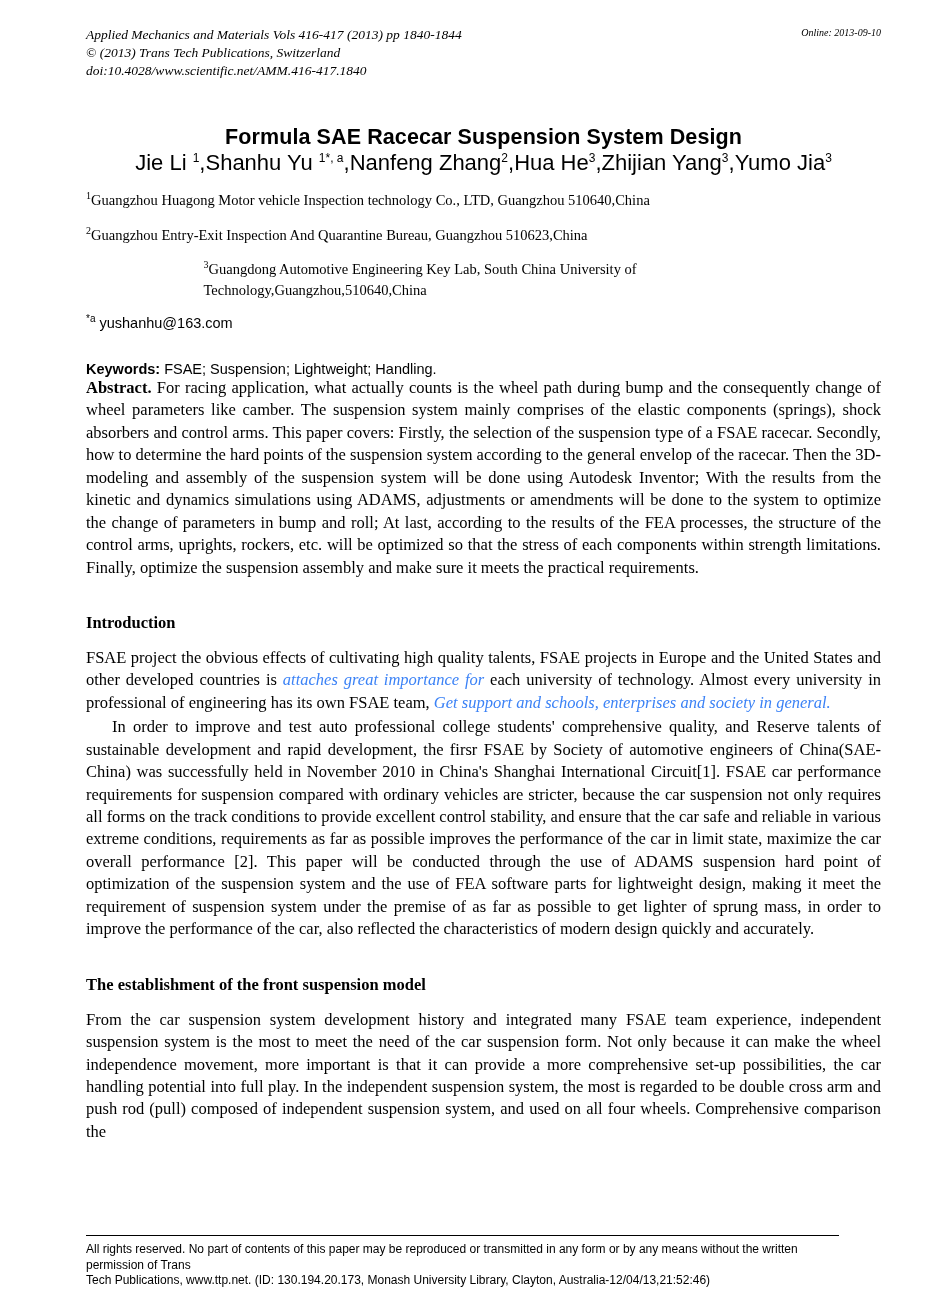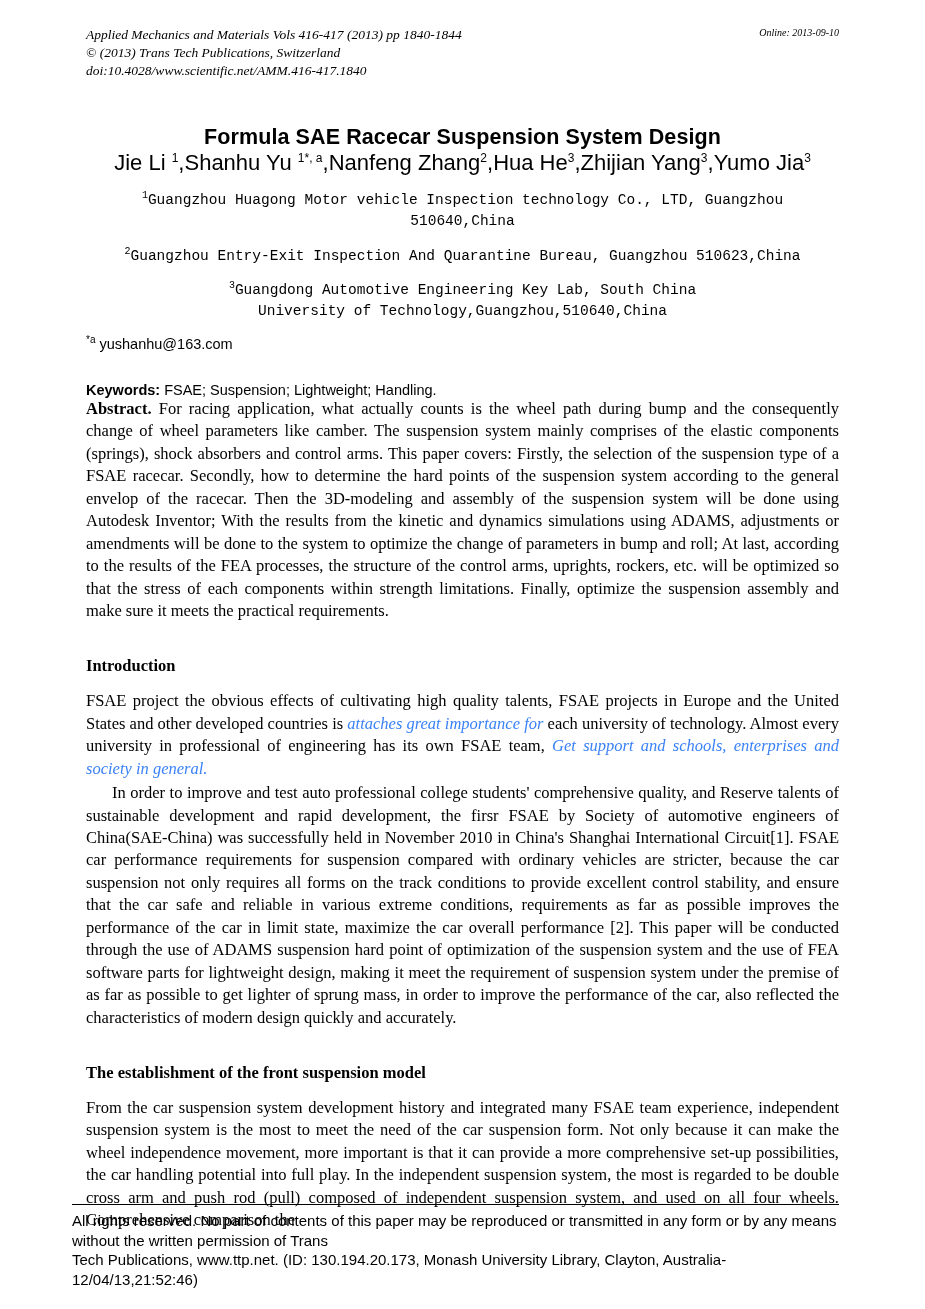--- a/index.html
+++ b/index.html
@@ -13,21 +13,21 @@
     position: relative;
     font-family: "Liberation Serif", serif;
     color: #000000;
   }
   .page {
     position: absolute;
     left: 0; top: 0;
     width: 925px;
     height: 1309px;
     box-sizing: border-box;
-    padding: 26px 86px 0 86px;
+    padding: 26px 44px 0 86px;
   }
 
   
   .hdr {
     position: relative;
     font-style: italic;
     font-size: 13.5px;
     line-height: 1.35;
   }
   .hdr-left { width: 600px; }
@@ -52,22 +52,22 @@
   
   .authors {
     text-align: center;
     font-family: "Liberation Sans", sans-serif;
     font-size: 22px;
     letter-spacing: 0px;
   }
   .authors sup { font-size: 12px; vertical-align: super; }
 
   .affil {
-    text-align: center;
-    font-family: Liberation Mono, monospace;
+    text-align: left;
+    font-family: Liberation Serif, serif;
     font-size: 14.5px;
     margin-top: 13px;
     line-height: 1.45;
   }
   .affil sup { font-size: 10px; vertical-align: super; }
   .email {
     text-align: left;
     font-family: "Liberation Sans", sans-serif;
     font-size: 14.5px;
     margin-top: 12px;
@@ -101,25 +101,25 @@
     line-height: 1.36;
     text-align: justify;
     margin: 14px 0 0 0;
   }
   p.body.indent { text-indent: 26px; margin-top: 2px; }
   .greyed { color: #3b82f6; font-style: italic; }
 
   
   .footer {
     position: absolute;
-    left: 72px;
+    left: 86px;
     right: 86px;
     bottom: 20px;
     font-family: "Liberation Sans", sans-serif;
-    font-size: 15px;
+    font-size: 12px;
     line-height: 1.3;
     color: #000;
     border-top: 1px solid #000;
     padding-top: 6px;
   }
 </style>
 </head>
 <body>
 
 <div class="page">

